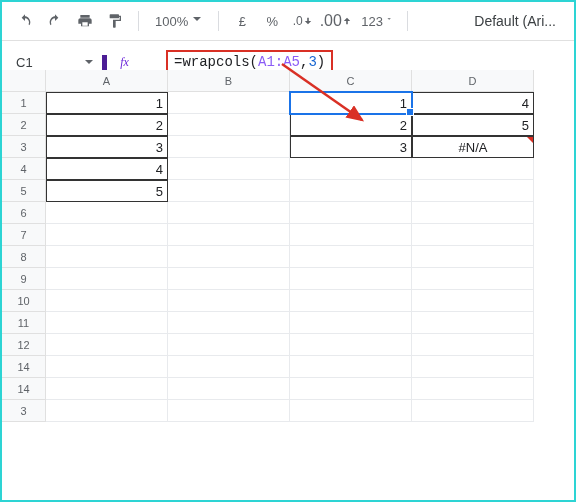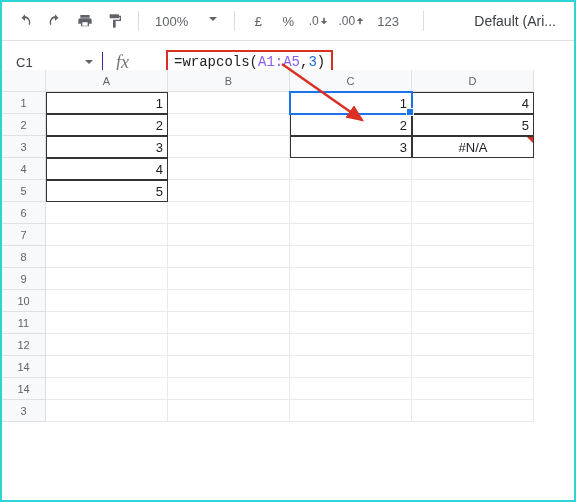--- a/index.html
+++ b/index.html
@@ -23,21 +23,21 @@
     color: #5f6368;
   }
   .tb-btn {
     width: 26px; height: 26px;
     display: flex; align-items: center; justify-content: center;
     border-radius: 4px;
     cursor: pointer;
     color: #5f6368;
   }
   .tb-sep { width: 1px; height: 20px; background: #dadce0; margin: 0 6px; }
-  .tb-zoom { display: flex; align-items: flex-start; gap: 20px; padding: 0 6px; cursor: pointer; color:#5f6368;}
+  .tb-zoom { display: flex; align-items: flex-start; gap: 4px; padding: 0 6px; cursor: pointer; color:#5f6368;}
   .tb-text { font-size: 13px; color:#5f6368; }
   .tb-font { margin-left: auto; padding-right: 8px; color:#3c4043; font-size: 14px; white-space: nowrap; overflow: hidden; text-overflow: ellipsis; max-width: 90px;}
   
   .formula-bar {
     display: flex;
     align-items: center;
     height: 44px;
     border-top: 1px solid #e0e0e0;
     border-bottom: 1px solid #e0e0e0;
   }
@@ -47,25 +47,25 @@
     display: flex;
     align-items: center;
     justify-content: space-between;
     color: #3c4043;
     font-size: 13px;
   }
   .name-box .dd { color:#5f6368; }
   .fx-label {
     width: 40px;
     text-align: center;
-    color: #737373;
+    color: #6d28d9;
     font-style: italic;
     font-family: Georgia, serif;
-    font-size: 18px;
-    border-left: 1px solid #4c1d95;
+    font-size: 12px;
+    border-left: 5px solid #4c1d95;
   }
   .formula-input {
     flex: 1;
     padding: 0 4px;
     display: flex;
     align-items: center;
     font-family: "Consolas","Courier New",monospace;
     font-size: 14px;
   }
   .formula-highlight {
@@ -194,21 +194,21 @@
   </div>
   <div class="tb-sep"></div>
   <div class="tb-btn tb-text">£</div>
   <div class="tb-btn tb-text">%</div>
   <div class="tb-btn tb-text" style="font-size:12px">
     <span>.0</span>
       <svg style="margin-left:1px" width="8" height="8" viewBox="0 0 10 10">
         <path fill="#5f6368" d="M5 9L1 5h3V1h2v4h3z"></path>
       </svg>
   </div>
-  <div class="tb-btn tb-text" style="font-size:12px;width:32px">
+  <div class="tb-btn tb-text" style="font-size:16px;width:32px">
     <span>.00</span>
       <svg style="margin-left:1px" width="8" height="8" viewBox="0 0 10 10">
         <path fill="#5f6368" d="M5 1l4 4H6v4H4V5H1z"></path>
       </svg>
   </div>
   <div class="tb-zoom" style="width:42px">
     <span class="tb-text">123</span>
     <svg width="10" height="10" viewBox="0 0 10 10">
         <path fill="#5f6368" d="M1 3l4 4 4-4z"></path>
       </svg>

